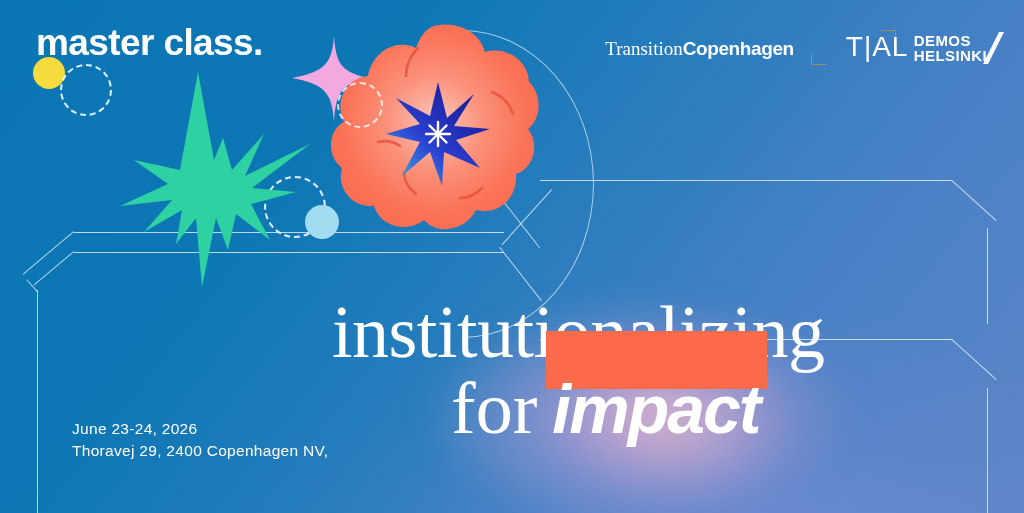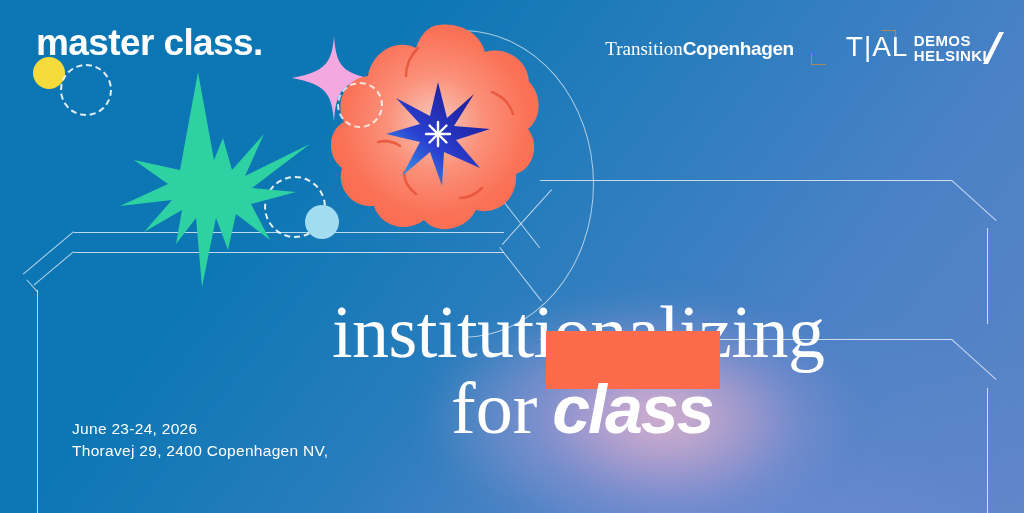--- a/index.html
+++ b/index.html
@@ -300,21 +300,21 @@
     </div>
 
   </div>
 
   <div id="headline">
     <div id="headline-line1">institutionalizing</div>
     <div id="headline-line2">
       <span id="headline-for">for</span>
       <span id="impact-wrap">
         <span id="impact-highlight"></span>
-        <span id="headline-impact">class</span>
+        <span id="headline-impact">impact</span>
       </span>
     </div>
   </div>
 
   <div id="event-details">
     <div>June 23-24, 2026</div>
     <div>Thoravej 29, 2400 Copenhagen NV,</div>
   </div>
 
 </div>

